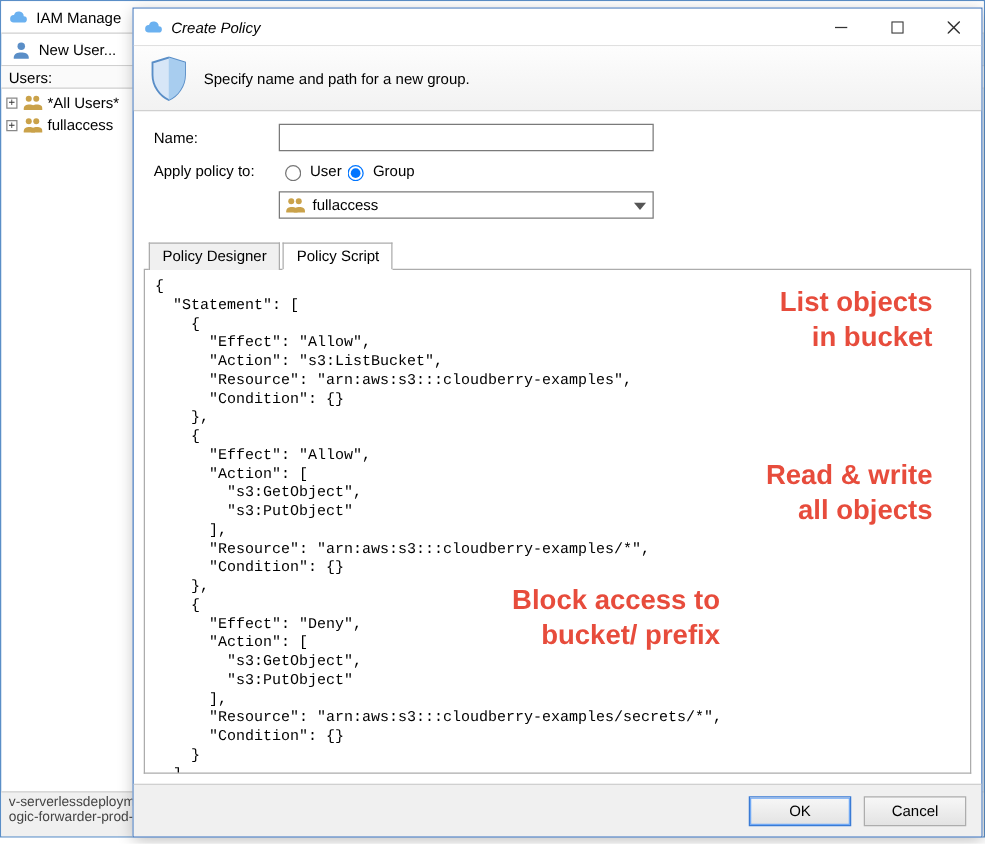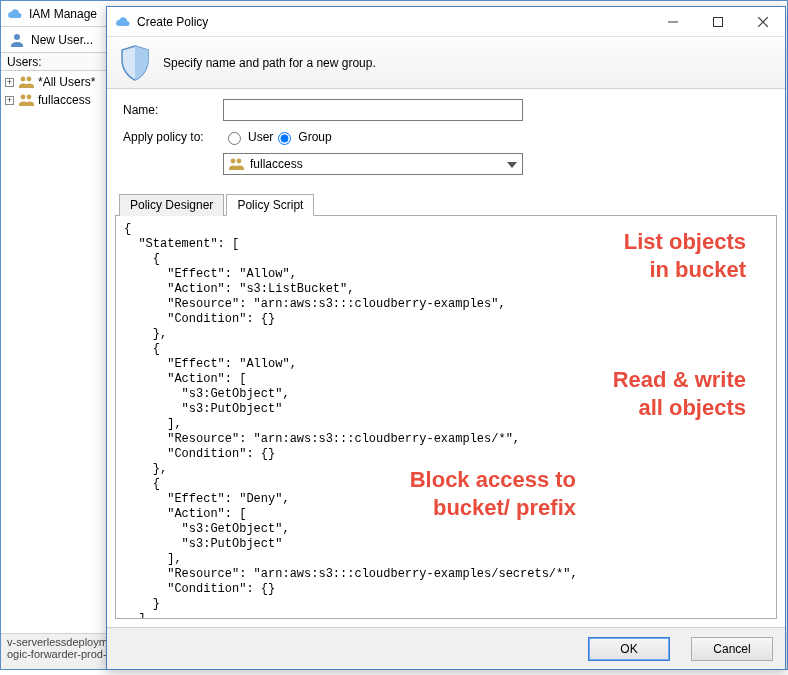--- a/index.html
+++ b/index.html
@@ -81,20 +81,21 @@
   .dlg-titlebar {
     height: 30px;
     display: flex; align-items: center;
     background: #fff;
     border-bottom: 1px solid #e0e0e0;
   }
   .dlg-titlebar .title-area {
     flex: 1;
     display: flex; align-items: center;
     padding-left: 8px;
+    font-style: italic;
   }
   .dlg-titlebar .title-area .ticon { margin-right: 6px; }
   .wbtn {
     width: 45px; height: 29px;
     display: flex; align-items: center; justify-content: center;
     color: #333;
   }
   .wbtn svg { display: block; }
 
   .header-strip {
@@ -185,21 +186,21 @@
     line-height: 1.25;
     text-align: right;
     font-family: "Segoe UI", Arial, sans-serif;
     pointer-events: none;
   }
   .dlg-footer {
     height: 42px;
     border-top: 1px solid #d0d0d0;
     background: #f0f0f0;
     display: flex; align-items: center; justify-content: flex-end;
-    gap: 21px;
+    gap: 10px;
     padding-right: 12px;
   }
   .btn {
     min-width: 82px;
     height: 24px;
     border: 1px solid #adadad;
     background: linear-gradient(#f7f7f7,#e3e3e3);
     font: inherit;
     cursor: pointer;
   }

